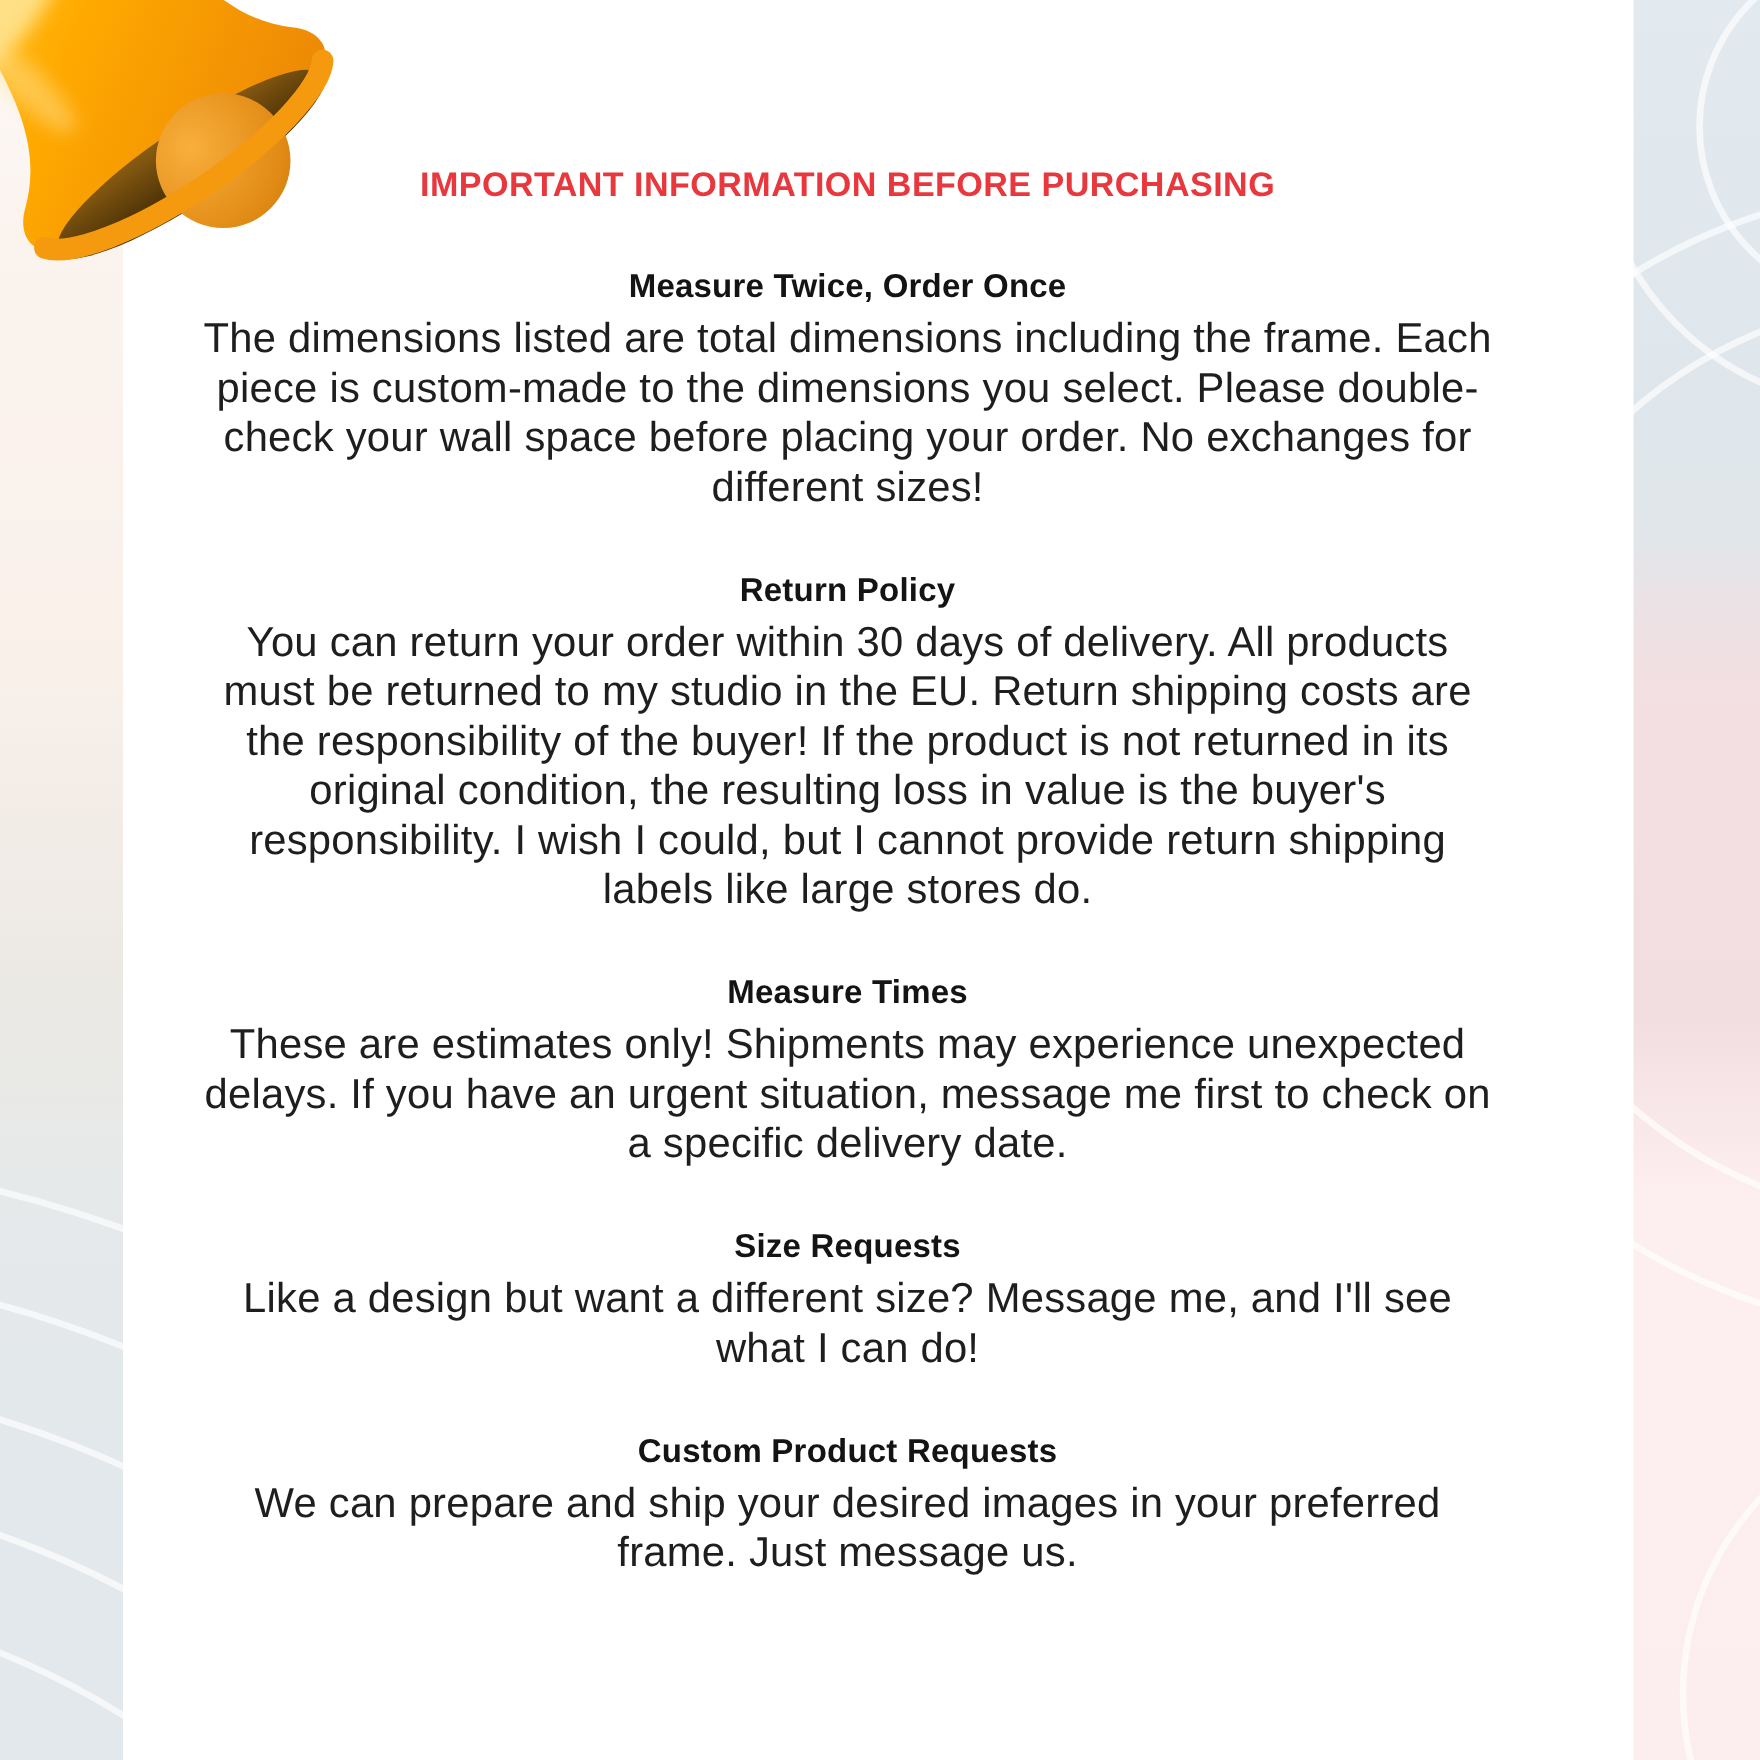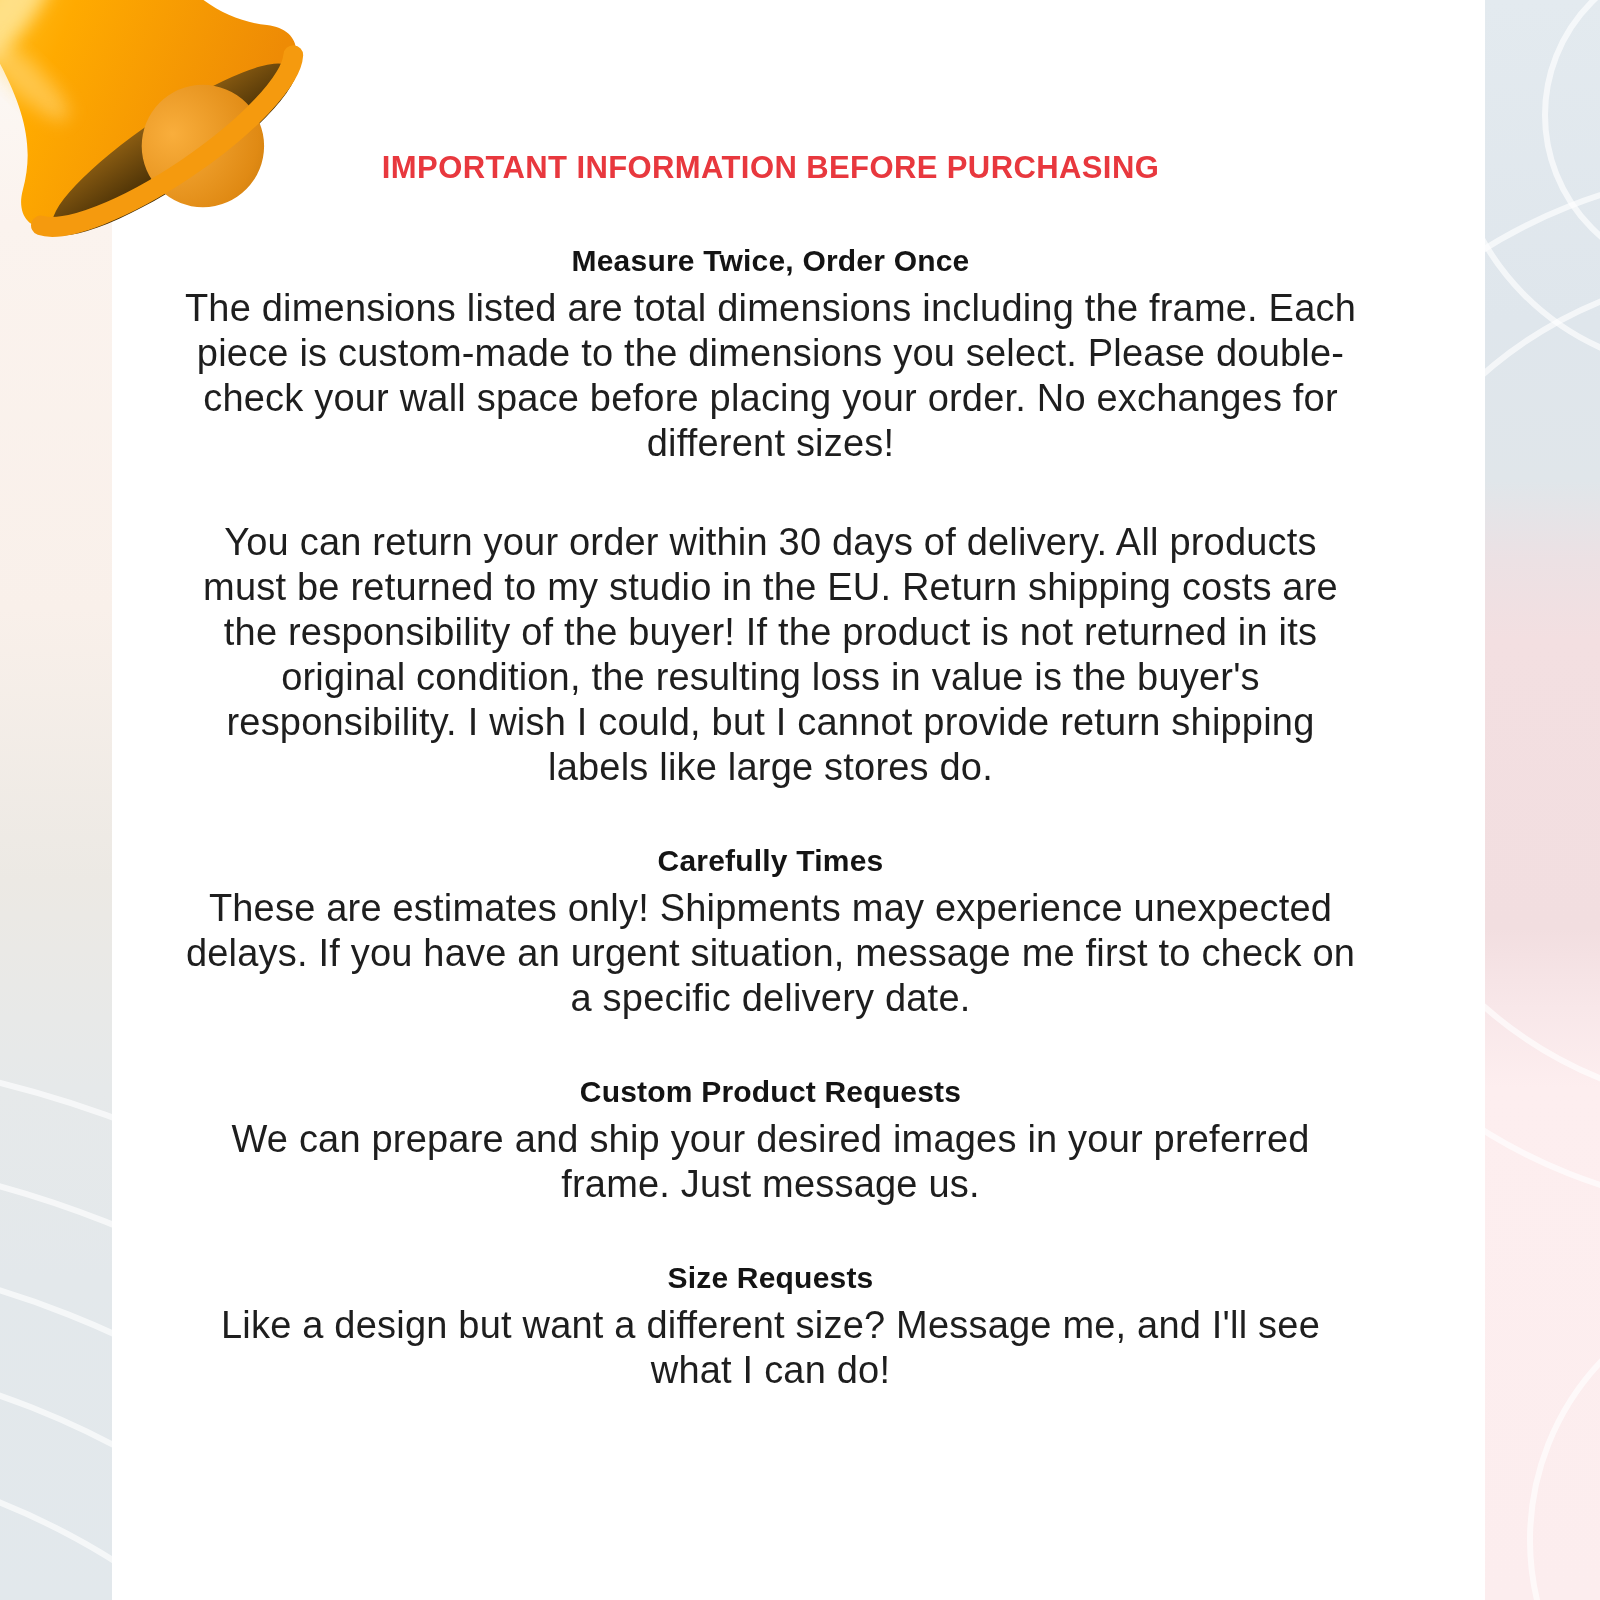--- a/index.html
+++ b/index.html
@@ -97,36 +97,37 @@
   <div class="panel">
     <h1 class="page-title">IMPORTANT INFORMATION BEFORE PURCHASING</h1>
     <div class="sections" id="sections">
   <section class="info-section">
     <h2 class="sec-h">Measure Twice, Order Once</h2>
     <p class="sec-b">The dimensions listed are total dimensions including the frame. Each piece is custom-made to the dimensions you select. Please double-check your wall space before placing your order. No exchanges for different sizes!</p>
   </section>
 
 
   <section class="info-section">
+    <h2 class="sec-h">Return Policy</h2>
     <p class="sec-b">You can return your order within 30 days of delivery. All products must be returned to my studio in the EU. Return shipping costs are the responsibility of the buyer! If the product is not returned in its original condition, the resulting loss in value is the buyer's responsibility. I wish I could, but I cannot provide return shipping labels like large stores do.</p>
   </section>
 
   <section class="info-section">
-    <h2 class="sec-h">Carefully Times</h2>
+    <h2 class="sec-h">Measure Times</h2>
     <p class="sec-b">These are estimates only! Shipments may experience unexpected delays. If you have an urgent situation, message me first to check on a specific delivery date.</p>
+  </section>
+
+  <section class="info-section">
+    <h2 class="sec-h">Size Requests</h2>
+    <p class="sec-b">Like a design but want a different size? Message me, and I'll see what I can do!</p>
   </section>
 
   <section class="info-section">
     <h2 class="sec-h">Custom Product Requests</h2>
     <p class="sec-b">We can prepare and ship your desired images in your preferred frame. Just message us.</p>
-  </section>
-
-  <section class="info-section">
-    <h2 class="sec-h">Size Requests</h2>
-    <p class="sec-b">Like a design but want a different size? Message me, and I'll see what I can do!</p>
   </section>
 </div>
   </div>
 
   <div class="bell">
     <svg width="410" height="430" viewBox="0 0 240 260">
       <defs>
         <linearGradient id="gBell" x1="0.15" y1="0" x2="0.85" y2="1">
           <stop offset="0" stop-color="#ffd23e"></stop>
           <stop offset="0.45" stop-color="#ffaa00"></stop>

